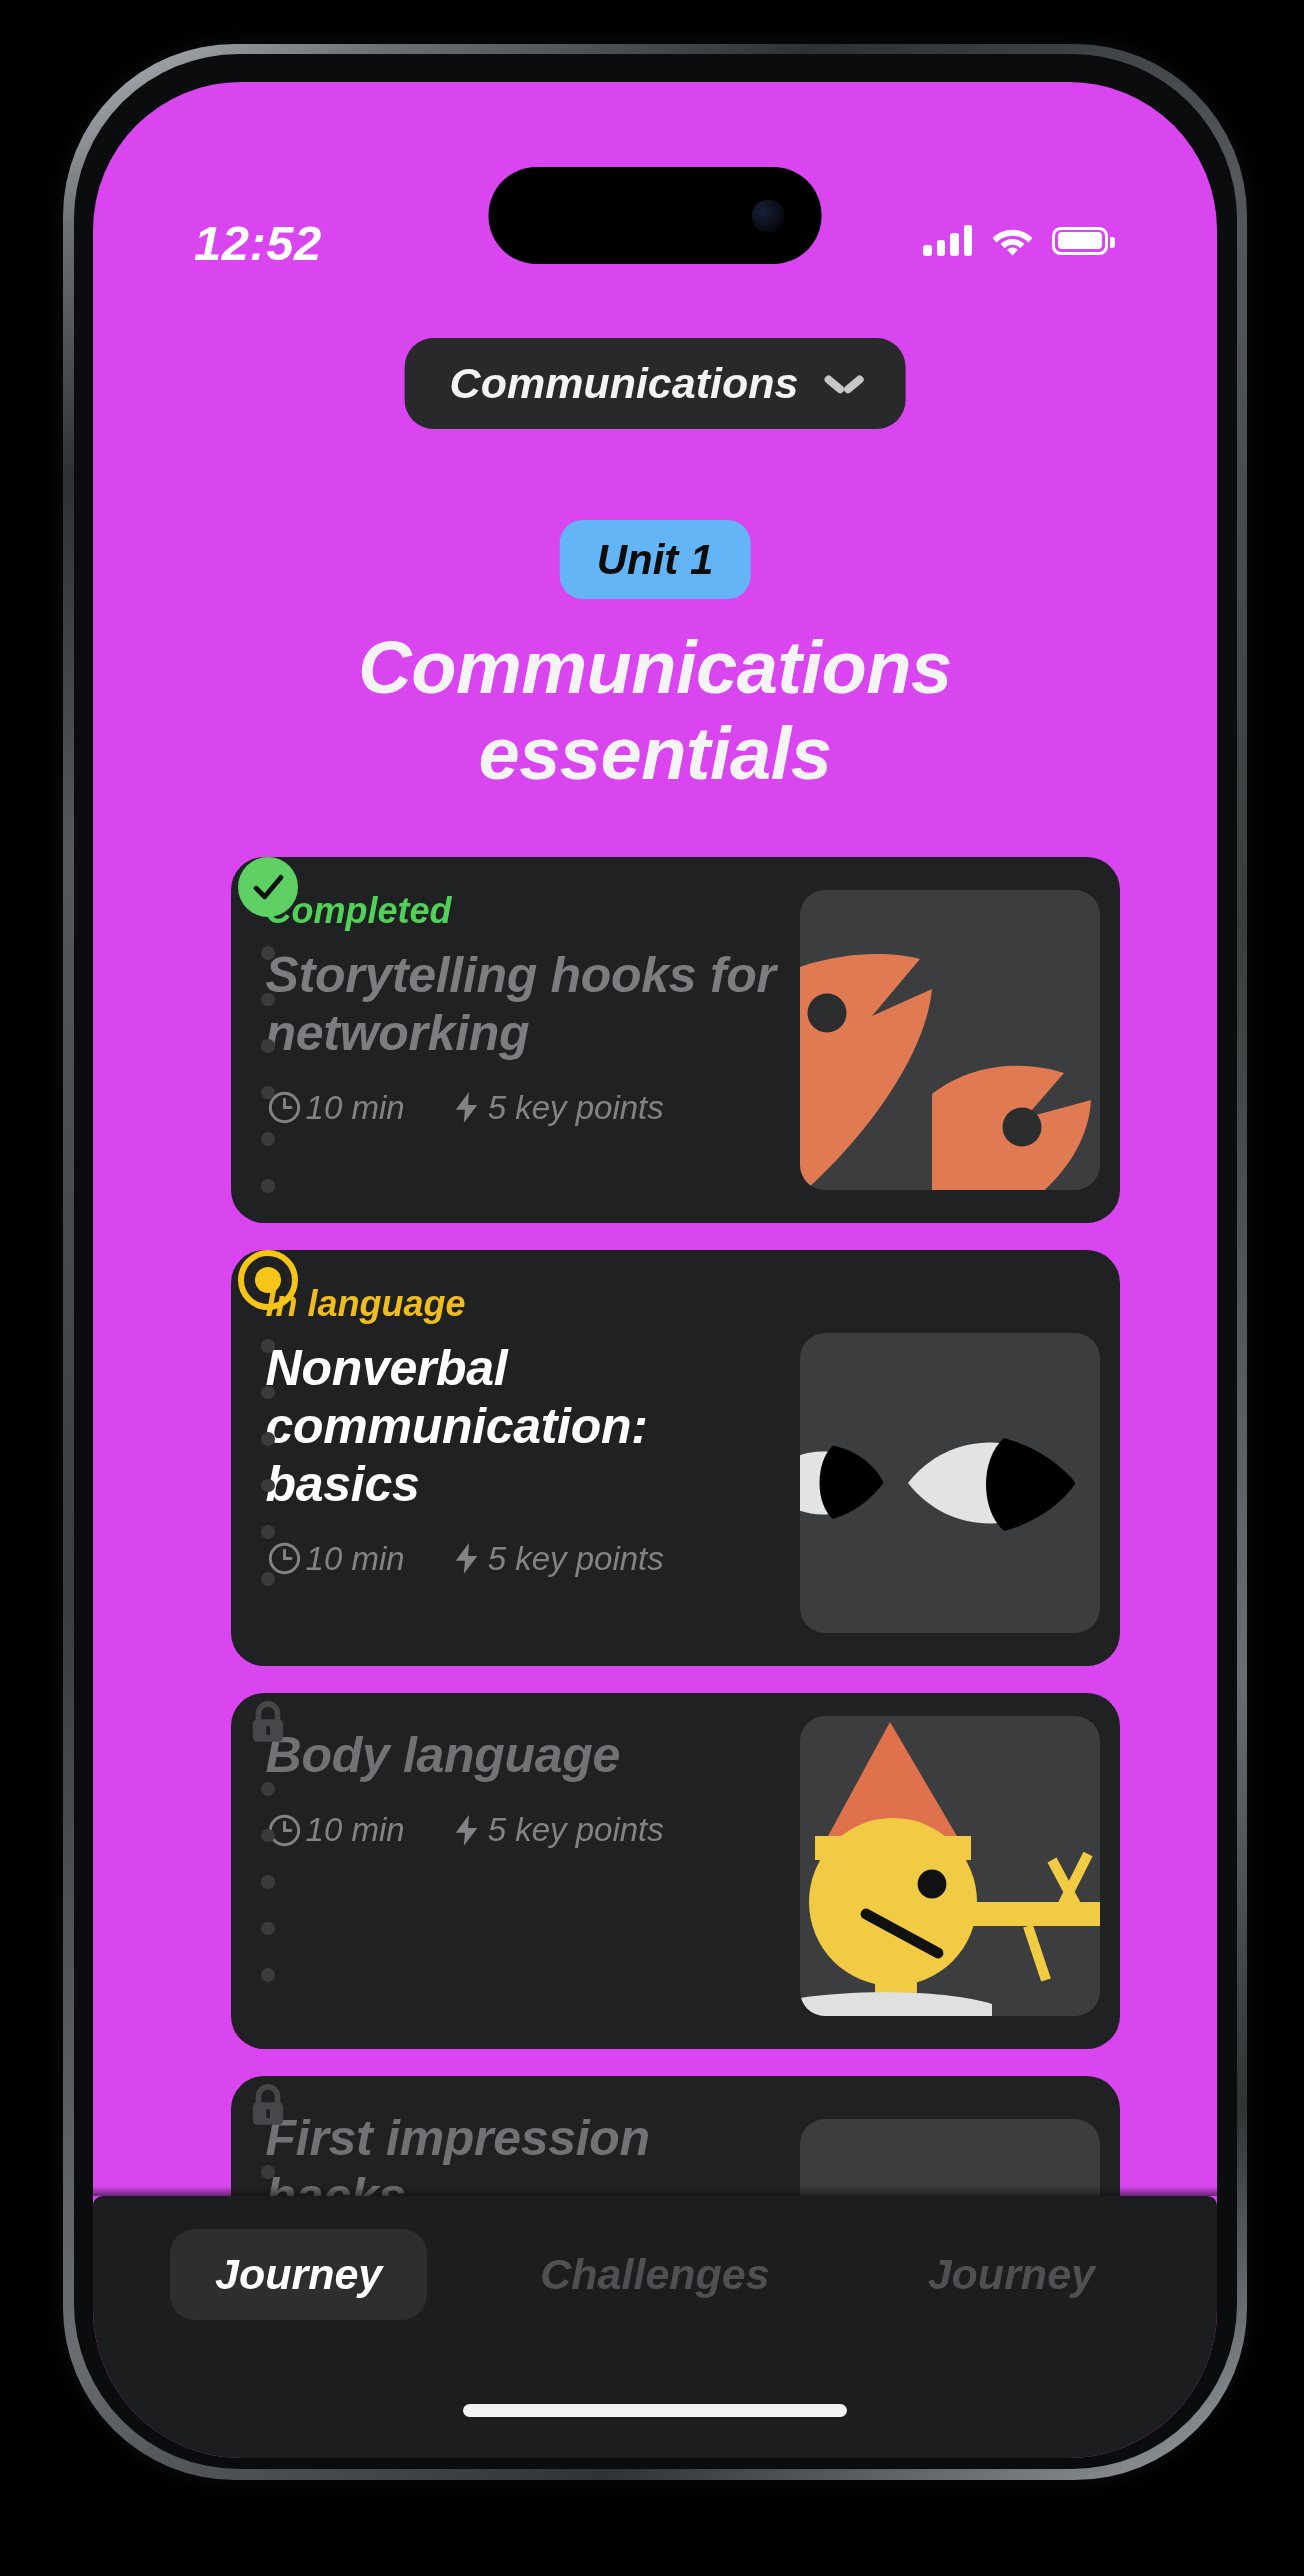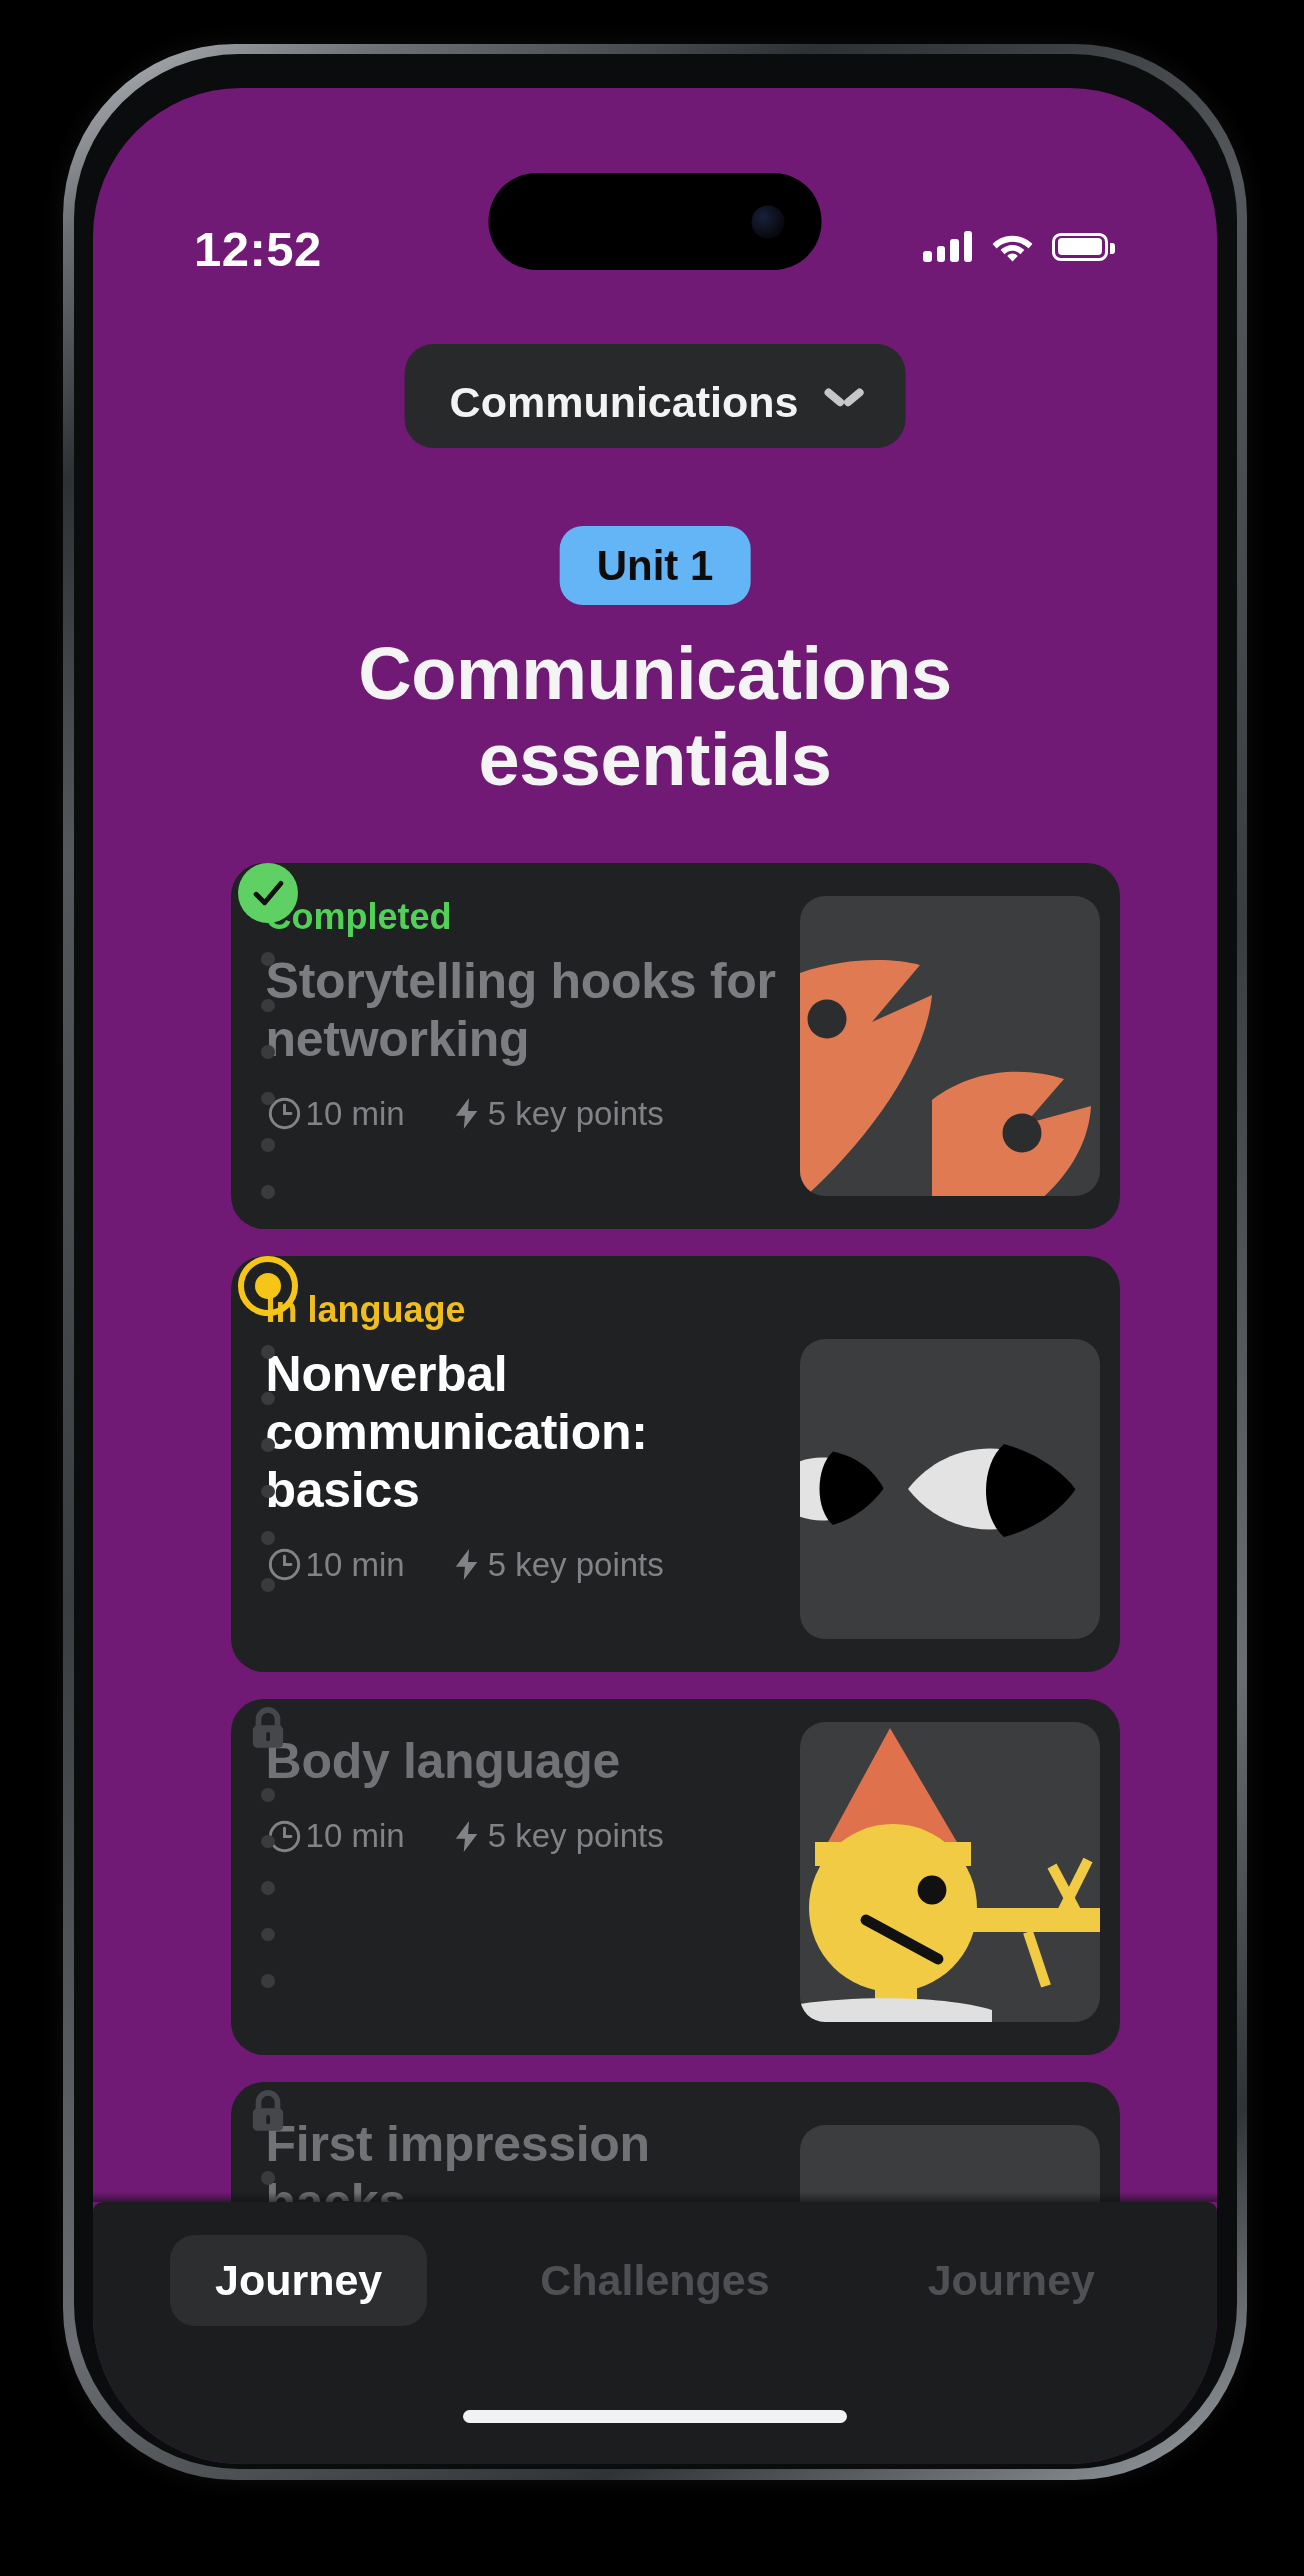--- a/index.html
+++ b/index.html
@@ -22,25 +22,26 @@
   }
   .phone-edge {
     position: absolute;
     left: 74px; top: 54px;
     width: 1163px; height: 2415px;
     border-radius: 165px;
     background: #0b0c0d;
   }
   .screen {
     position: absolute;
-    left: 93px; top: 88px;
+    left: 93px; top: 82px;
     width: 1124px; height: 2376px;
     border-radius: 148px;
-    background: #701a75;
+    background: #d946ef;
     overflow: hidden;
+    font-style: italic;
   }
   
   .btn-side { position: absolute; background: linear-gradient(90deg,#7d8186,#3b3e41 60%,#25282a); border-radius: 3.9px; }
   .btn-silent { left: 56px; top: 523px; width: 11.6px; height: 70px; }
   .btn-volup  { left: 54px; top: 668px; width: 13.6px; height: 128px; }
   .btn-voldn  { left: 54px; top: 835px; width: 13.6px; height: 128px; }
   .btn-power  { right: 54px; top: 765px; width: 13.6px; height: 211px;
                 background: linear-gradient(270deg,#7d8186,#3b3e41 60%,#25282a); }
 
   
@@ -80,21 +81,21 @@
   .batt i { position:absolute; left:2.9px; top:2.9px; right:2.9px; bottom:2.9px; background:#fff; border-radius:3.9px; }
 
   
   .dropdown {
     position: absolute; left: 50%; transform: translateX(-50%); top: 256px;
     display: flex; align-items: center; gap: 27px;
     padding: 21px 43px 21px 45px;
     background: #27292b; border-radius: 29px;
     z-index: 5;
   }
-  .dropdown-label { font-size: 43px; font-weight: 600; color: #f3f3f4; margin-top: 13px; }
+  .dropdown-label { font-size: 43px; font-weight: 600; color: #f3f3f4; }
   .chev { width: 37px; height: 21px; position: relative; }
   .chev::before, .chev::after {
     content:''; position:absolute; top:0; width: 23px; height: 7.8px; background:#c5c7c9; border-radius: 3.9px;
   }
   .chev::before { left: 0; transform: rotate(40deg); transform-origin: left center; }
   .chev::after  { right: 0; transform: rotate(-40deg); transform-origin: right center; }
 
   
   .content { position: absolute; left: 0; top: 0; width: 100%; height: 100%; }
 

